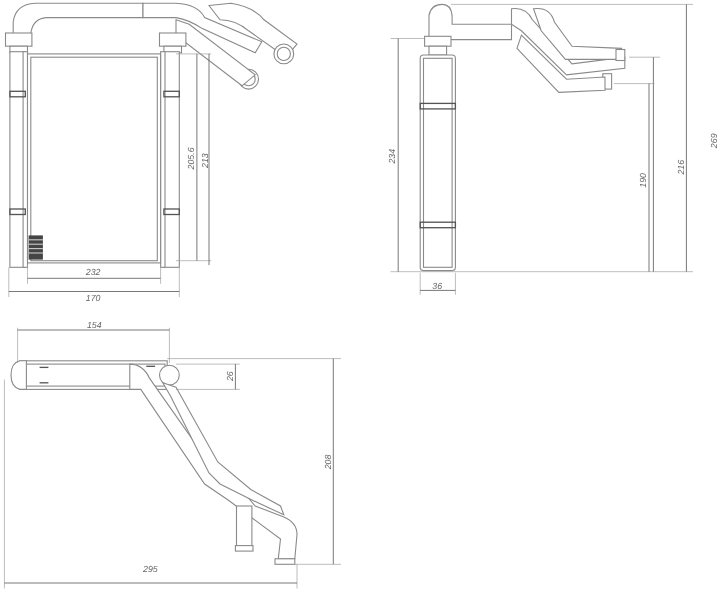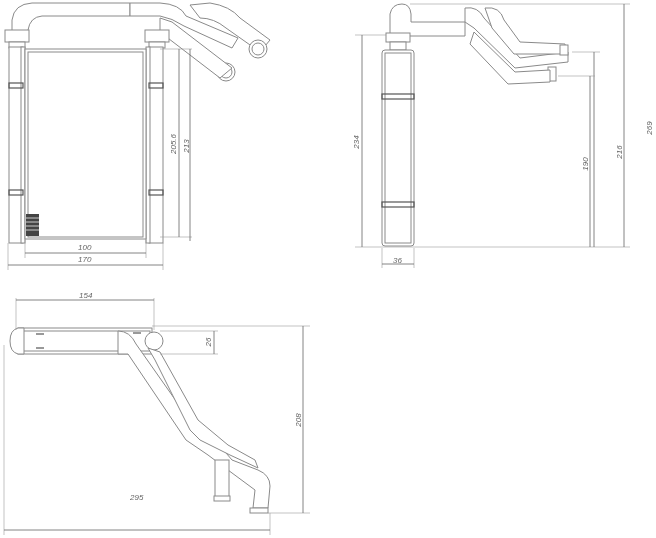--- a/index.html
+++ b/index.html
@@ -115,27 +115,27 @@
     <line class="dim" x1="214" y1="331" x2="214" y2="354"></line>
     <line class="ext" x1="152" y1="326" x2="310" y2="326"></line>
     <line class="ext" x1="268" y1="513" x2="310" y2="513"></line>
     <line class="dim" x1="303" y1="326" x2="303" y2="513"></line>
     <line class="ext" x1="4" y1="345" x2="4" y2="535"></line>
     <line class="ext" x1="270" y1="513" x2="270" y2="535"></line>
     <line class="dim" x1="4" y1="530" x2="270" y2="530"></line>
   </g>
 </svg>
 
-<span class="lbl" style="left:78px;top:244px;">100</span>
-<span class="lbl" style="left:78px;top:256px;font-style:italic;">170</span>
+<span class="lbl" style="left:78px;top:244px;">232</span>
+<span class="lbl" style="left:78px;top:268px;font-style:italic;">170</span>
 <span class="lbl rot" style="left:164px;top:140px;">205.6</span>
 <span class="lbl rot" style="left:180px;top:142px;">213</span>
 
 <span class="lbl rot" style="left:350px;top:138px;">234</span>
 <span class="lbl" style="left:393px;top:257px;">36</span>
 <span class="lbl rot" style="left:579px;top:160px;">190</span>
 <span class="lbl rot" style="left:613px;top:148px;">216</span>
 <span class="lbl rot" style="left:643px;top:124px;">269</span>
 
 <span class="lbl" style="left:79px;top:292px;text-align:right;">154</span>
 <span class="lbl rot" style="left:205px;top:338px;">26</span>
 <span class="lbl rot" style="left:292px;top:416px;">208</span>
-<span class="lbl" style="left:130px;top:494px;">295</span>
+<span class="lbl" style="left:130px;top:514px;">295</span>
 
 </body></html>

